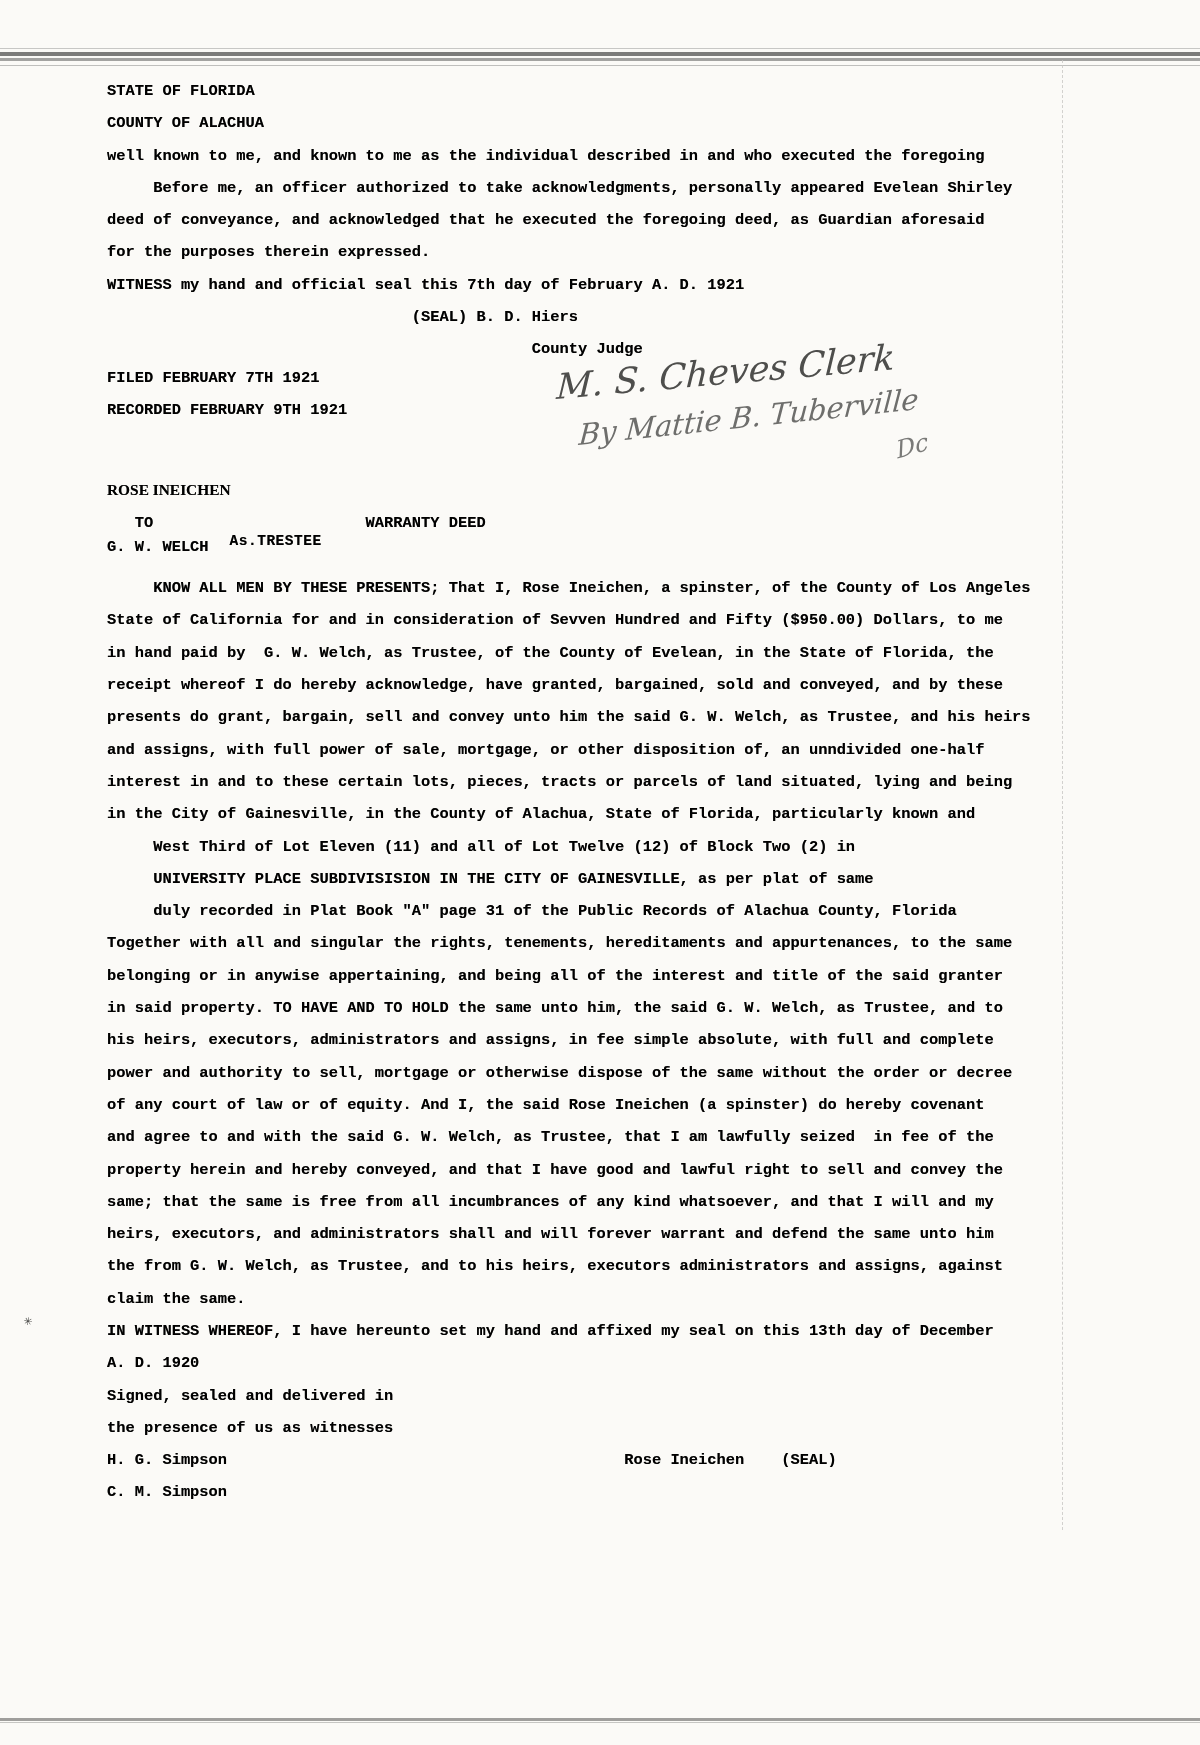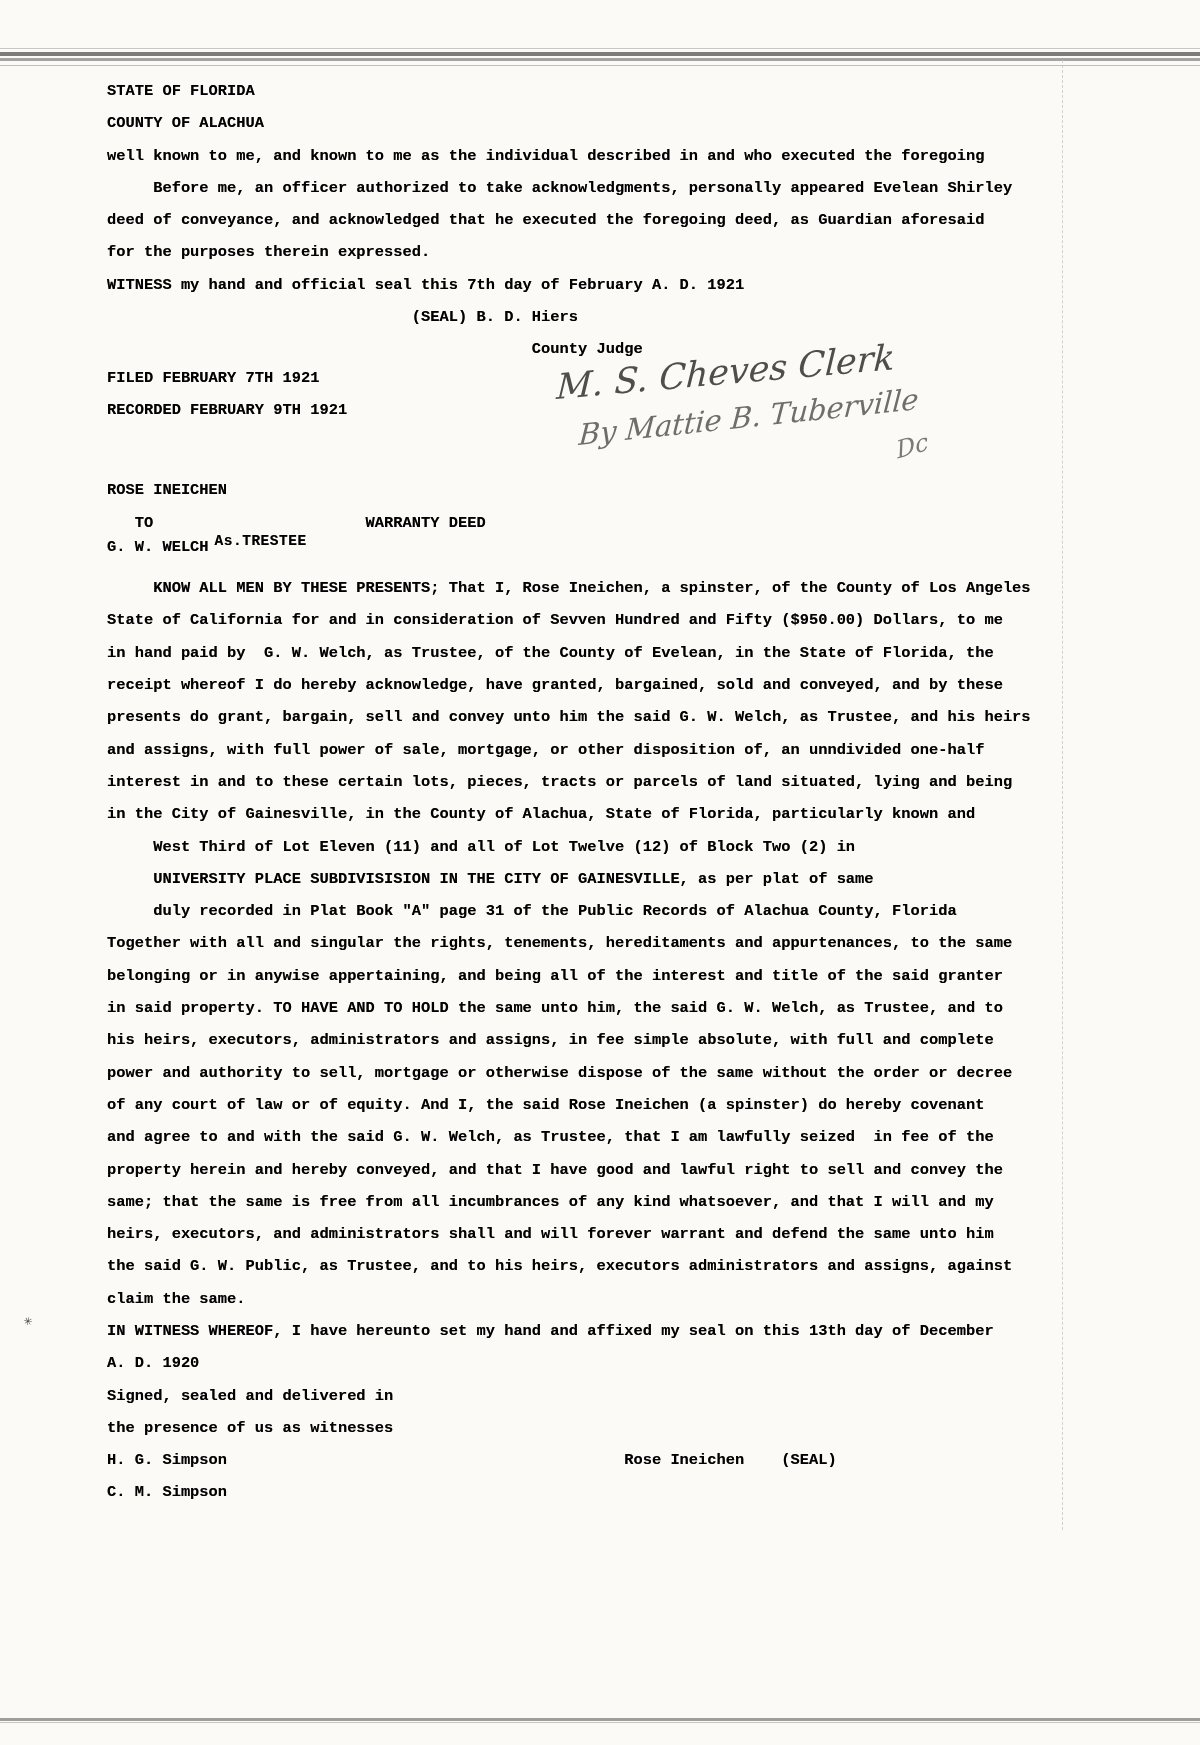--- a/index.html
+++ b/index.html
@@ -44,25 +44,25 @@
     transform: rotate(10deg);
   }
   .doc {
     position: absolute; left: 107px; top: 75px; width: 1000px;
     font-size: 15.4px; line-height: 32.3px;
     font-weight: bold; color: #000000;
     text-shadow: 0 0 0.5px rgba(30,30,28,0.55);
   }
   .ln { white-space: pre; height: 32.3px; }
   .ln.filed { margin-top: -4px; }
-  .ln.gap-rose { margin-top: 48px; }
+  .ln.gap-rose { margin-top: 48px; font-family: Liberation Serif, serif; }
   .ln.welch { margin-top: -8px; }
   .ln.know { margin-top: 9px; }
   .suffix {
-    position: relative; top: -6px; margin-left: 6px;
+    position: relative; top: -6px; margin-left: 21px;
     font-size: 14.5px; letter-spacing: 0.5px;
   }
   .sig {
     position: absolute;
     font-family: "DejaVu Serif", serif;
     font-style: italic;
     white-space: nowrap;
   }
   .sig1 {
     left: 556px; top: 352px;
@@ -118,21 +118,21 @@
     <div class="ln">Together with all and singular the rights, tenements, hereditaments and appurtenances, to the same</div>
     <div class="ln">belonging or in anywise appertaining, and being all of the interest and title of the said granter</div>
     <div class="ln">in said property. TO HAVE AND TO HOLD the same unto him, the said G. W. Welch, as Trustee, and to</div>
     <div class="ln">his heirs, executors, administrators and assigns, in fee simple absolute, with full and complete</div>
     <div class="ln">power and authority to sell, mortgage or otherwise dispose of the same without the order or decree</div>
     <div class="ln">of any court of law or of equity. And I, the said Rose Ineichen (a spinster) do hereby covenant</div>
     <div class="ln">and agree to and with the said G. W. Welch, as Trustee, that I am lawfully seized  in fee of the</div>
     <div class="ln">property herein and hereby conveyed, and that I have good and lawful right to sell and convey the</div>
     <div class="ln">same; that the same is free from all incumbrances of any kind whatsoever, and that I will and my</div>
     <div class="ln">heirs, executors, and administrators shall and will forever warrant and defend the same unto him</div>
-    <div class="ln">the said G. W. Public, as Trustee, and to his heirs, executors administrators and assigns, against</div>
+    <div class="ln">the from G. W. Welch, as Trustee, and to his heirs, executors administrators and assigns, against</div>
     <div class="ln">claim the same.</div>
     <div class="ln">IN WITNESS WHEREOF, I have hereunto set my hand and affixed my seal on this 13th day of December</div>
     <div class="ln">A. D. 1920</div>
     <div class="ln">Signed, sealed and delivered in</div>
     <div class="ln">the presence of us as witnesses</div>
     <div class="ln">H. G. Simpson                                           Rose Ineichen    (SEAL)</div>
     <div class="ln">C. M. Simpson</div>
   </div>
 
   <div class="sig sig1">M. S. Cheves Clerk</div>

